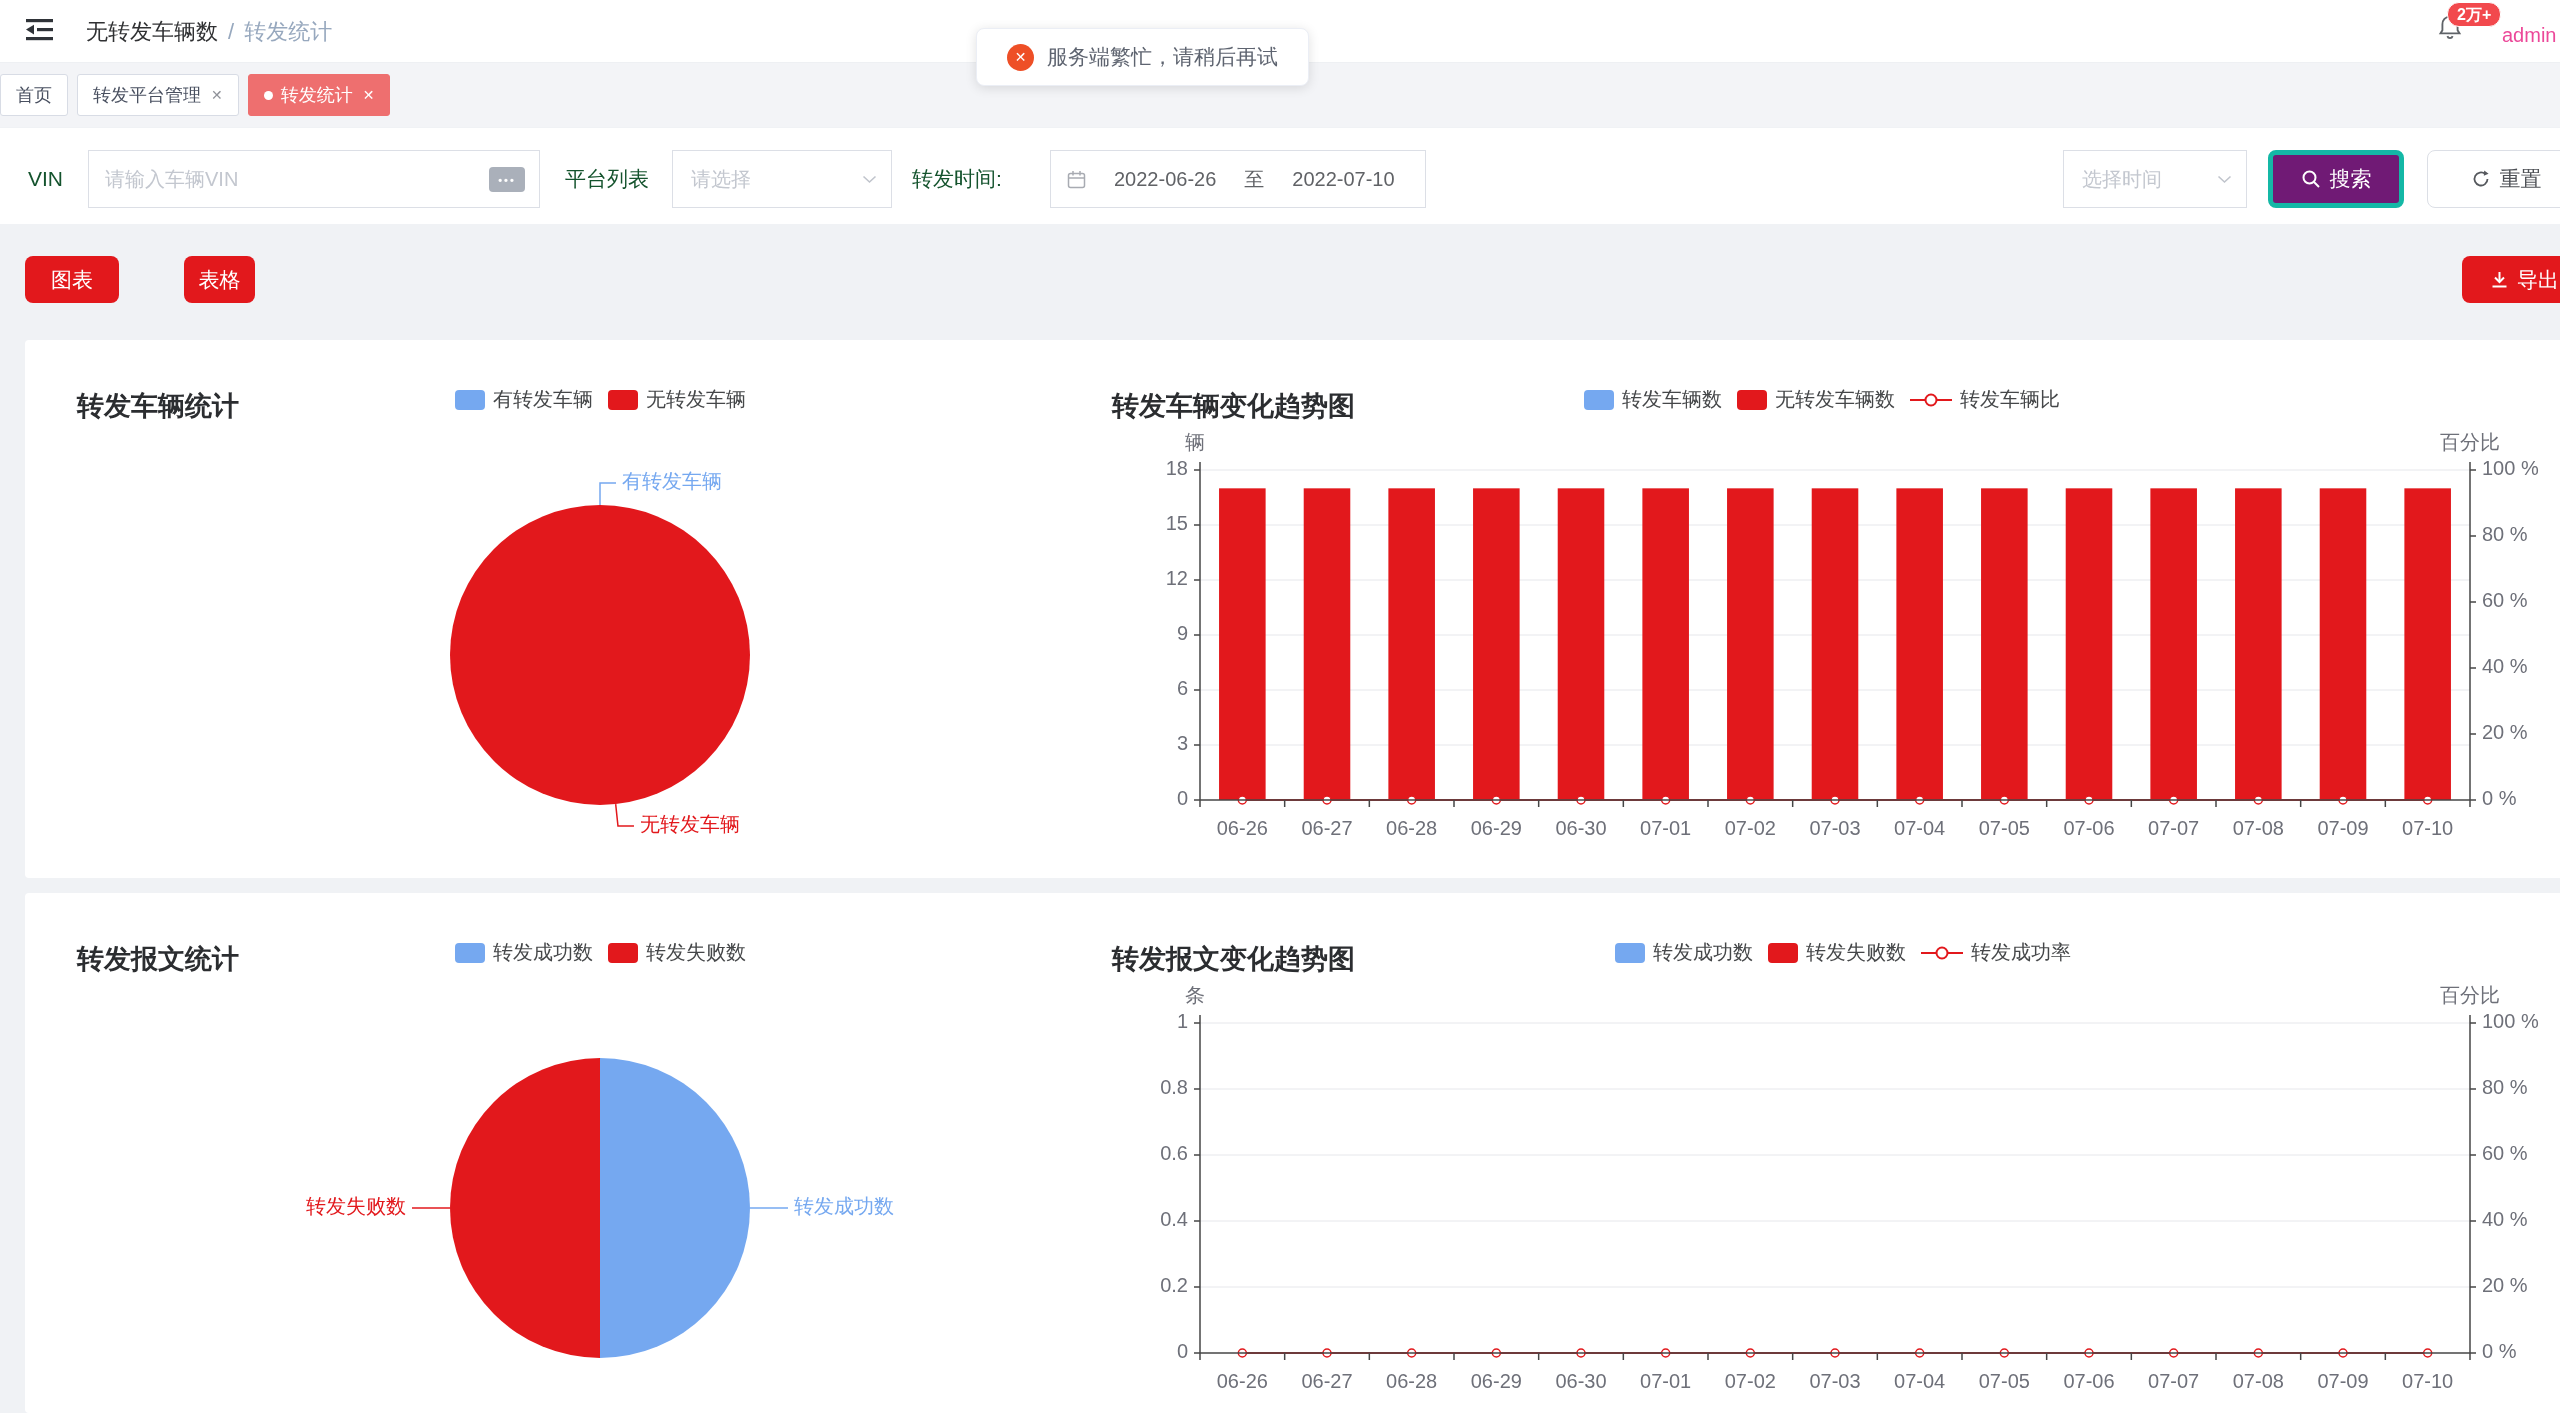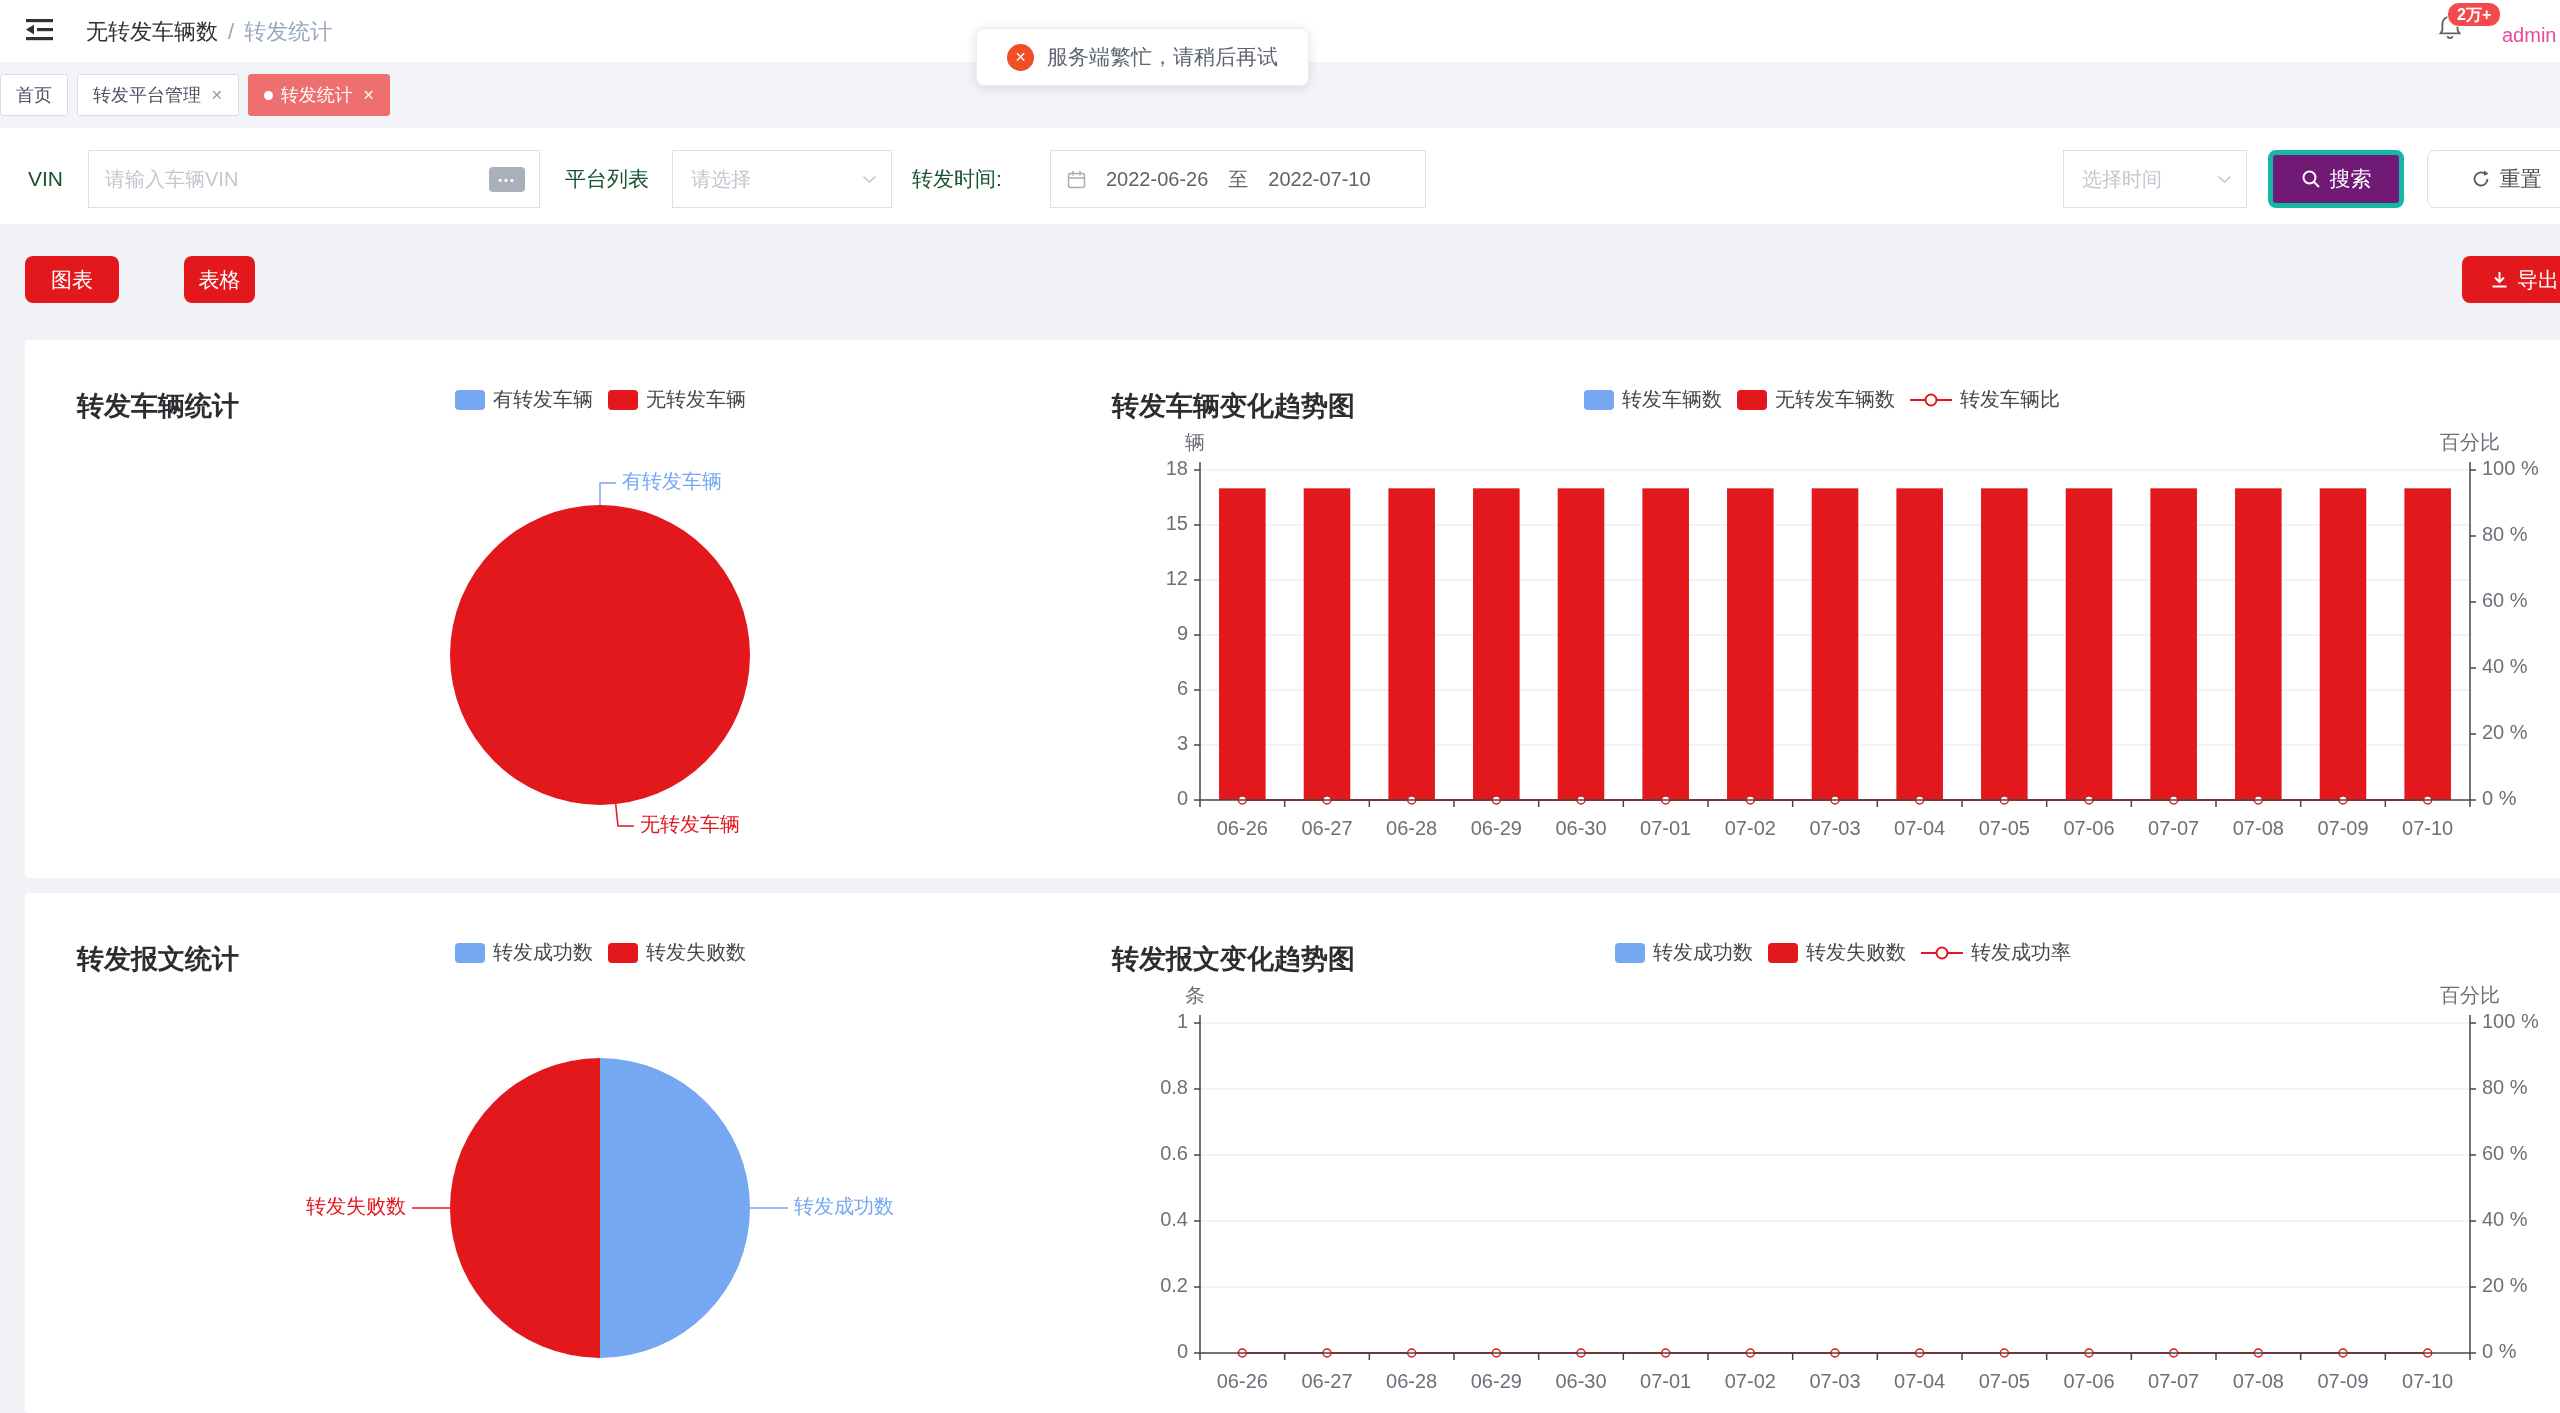--- a/index.html
+++ b/index.html
@@ -39,21 +39,21 @@
   .flabel{position:absolute;top:22px;height:58px;line-height:58px;font-size:21px;color:#14532d;}
   .fbox{position:absolute;top:22px;height:58px;border:1px solid #dcdfe6;border-radius:0;background:#fff;
         box-sizing:border-box;display:flex;align-items:center;}
   .fbox input{border:none;outline:none;font-size:20px;color:#606266;width:100%;background:transparent;
               padding:0 16px;font-family:inherit;}
   .fbox input::placeholder{color:#c3c7cf;}
   .placeholder{color:#c3c7cf;font-size:20px;padding-left:18px;flex:1;}
   .kbicon{position:absolute;right:14px;top:16px;width:36px;height:25px;background:#aab0ba;border-radius:4px;
           color:#fff;display:flex;align-items:center;justify-content:center;font-size:11px;letter-spacing:2px;font-weight:bold;}
   .chev{margin-right:14px;}
-  .datebox{gap:20px;padding:0 16px;font-size:20px;color:#606266;}
+  .datebox{gap:28px;padding:0 16px;font-size:20px;color:#606266;}
   .btn{position:absolute;top:22px;height:58px;border-radius:8px;font-size:21px;display:flex;align-items:center;
        justify-content:center;gap:9px;cursor:pointer;box-sizing:border-box;}
   .btn-red{background:#701a75;color:#fff;border:5px solid #14b8a6;}
   .btn-plain{background:#fff;color:#4e5156;border:1px solid #dcdfe6;}
   
   .abtn{position:absolute;top:256px;height:47px;background:#e2181c;color:#fff;border-radius:8px;font-size:21px;
         display:flex;align-items:center;justify-content:center;gap:8px;cursor:pointer;}
   
   .card{position:absolute;left:25px;width:2560px;background:#fff;border-radius:4px;}
   .card1{top:340px;height:538px;}

